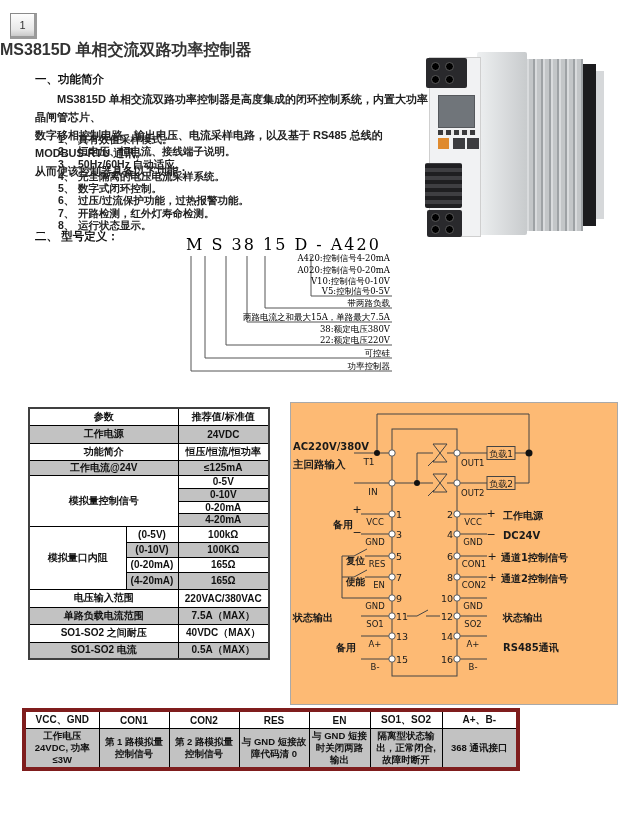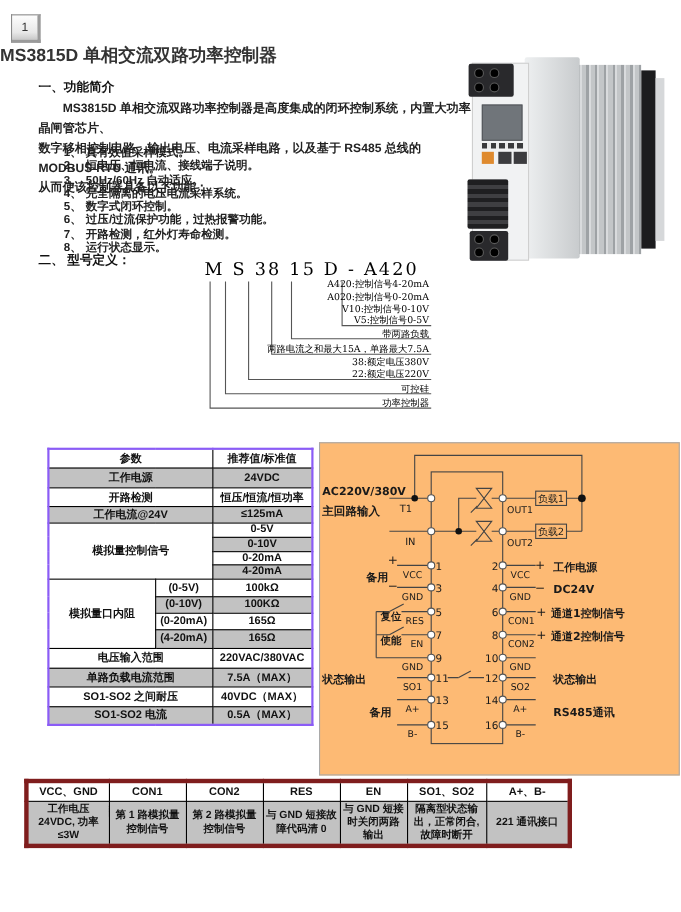--- a/index.html
+++ b/index.html
@@ -14,21 +14,21 @@
   
   #title{left:0;top:40px;width:600px;text-align:left;font-size:16px;font-weight:600;color:#333;}
   .h{position:absolute;font-weight:bold;font-size:11.5px;color:#111;}
   #para{left:35px;top:90px;width:395px;font-size:11px;font-weight:600;line-height:18px;color:#222;}
   #para .ind{text-indent:22px;}
   #features{left:58px;top:133px;font-size:10.5px;font-weight:600;color:#222;}
   #features .row{height:12.3px;line-height:12.3px;display:flex;}
   #features .n{width:20px;}
   
   table{border-collapse:collapse;}
-  #ptable{left:43px;top:407px;width:240px;border:2px solid #8b5cf6;table-layout:fixed;}
+  #ptable{left:28px;top:407px;width:240px;border:2px solid #404040;table-layout:fixed;}
   #ptable td{border:1.5px solid #000;text-align:center;vertical-align:middle;
              font-size:10px;font-weight:bold;padding:0;color:#111;}
   .g{background:#c2c2c2;}
   
   #wiring{left:290px;top:402px;width:326px;height:301px;border:1px solid #a9a9a9;background:#fdba74;}
   #wiring svg text{fill:#1a1a1a;}
   
   #ttable{left:22px;top:708px;width:494px;border:4px solid #7f1d1d;table-layout:fixed;}
   #ttable th{border:1.5px solid #000;font-size:10px;padding:1px 0;background:#fff;color:#111;}
   #ttable td{border:1.5px solid #000;font-size:9.5px;font-weight:bold;text-align:center;
@@ -164,21 +164,21 @@
     <tbody>
         <tr style="height:17px">
       <td colspan="2">参数</td>
       <td>推荐值/标准值</td>
         </tr>
     <tr style="height:18px">
       <td colspan="2" class="g">工作电源</td>
       <td class="g">24VDC</td>
         </tr>
     <tr style="height:17px">
-      <td colspan="2">开路检测</td>
+      <td colspan="2">功能简介</td>
       <td>恒压/恒流/恒功率</td>
         </tr>
     <tr style="height:15px">
       <td colspan="2" class="g">工作电流@24V</td>
       <td class="g">≤125mA</td>
         </tr>
     <tr style="height:13px">
       <td colspan="2" rowspan="4">模拟量控制信号</td>
       <td>0-5V</td>
         </tr>
@@ -400,18 +400,18 @@
       <th>SO1、SO2</th>
       <th>A+、B-</th>
     </tr>
     <tr style="height:40px">
       <td>工作电压 24VDC, 功率≤3W</td>
       <td>第 1 路模拟量控制信号</td>
       <td>第 2 路模拟量控制信号</td>
       <td>与 GND 短接故障代码清 0</td>
       <td>与 GND 短接时关闭两路输出</td>
       <td>隔离型状态输出，正常闭合, 故障时断开</td>
-      <td>221 通讯接口</td>
+      <td>368 通讯接口</td>
     </tr>
   </tbody>
     </table>
 
 </div>
 
 </body></html>

